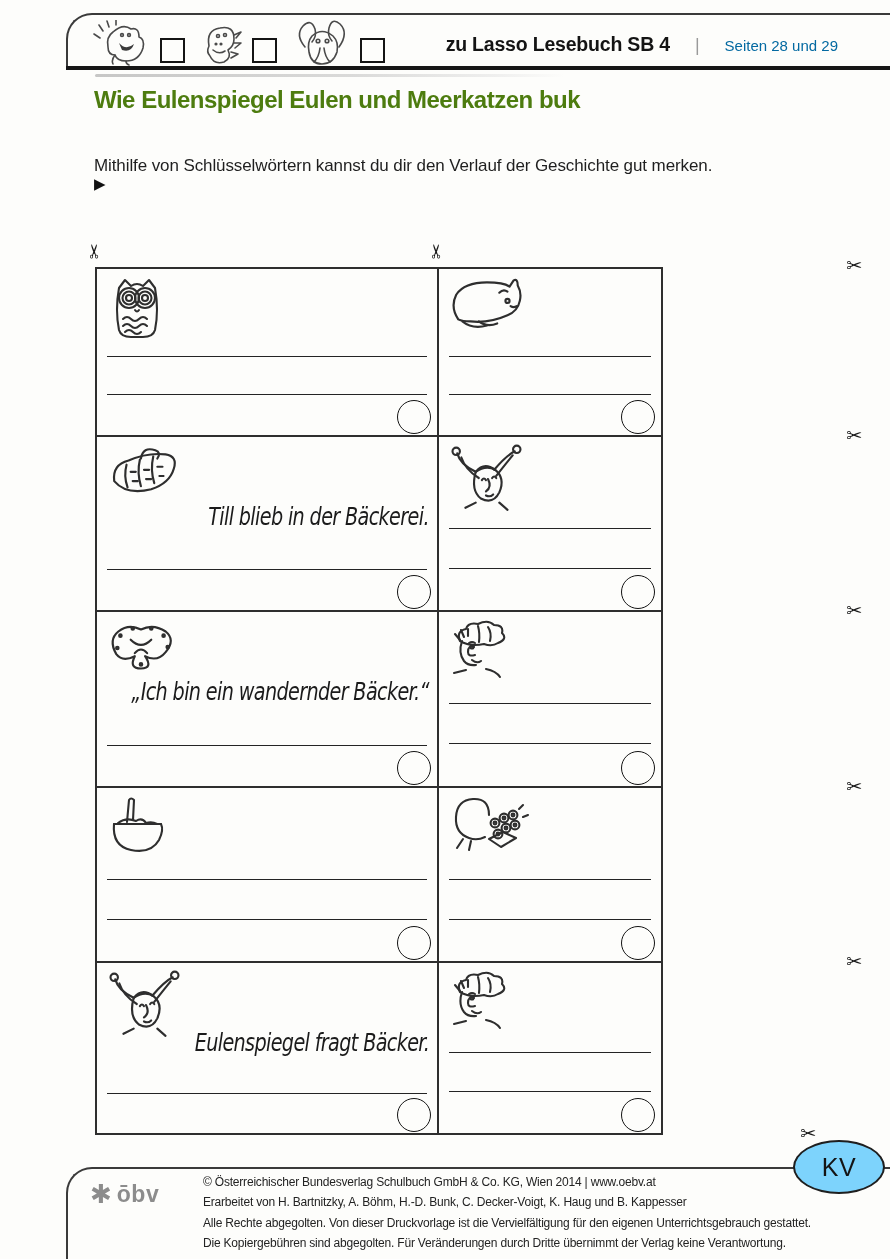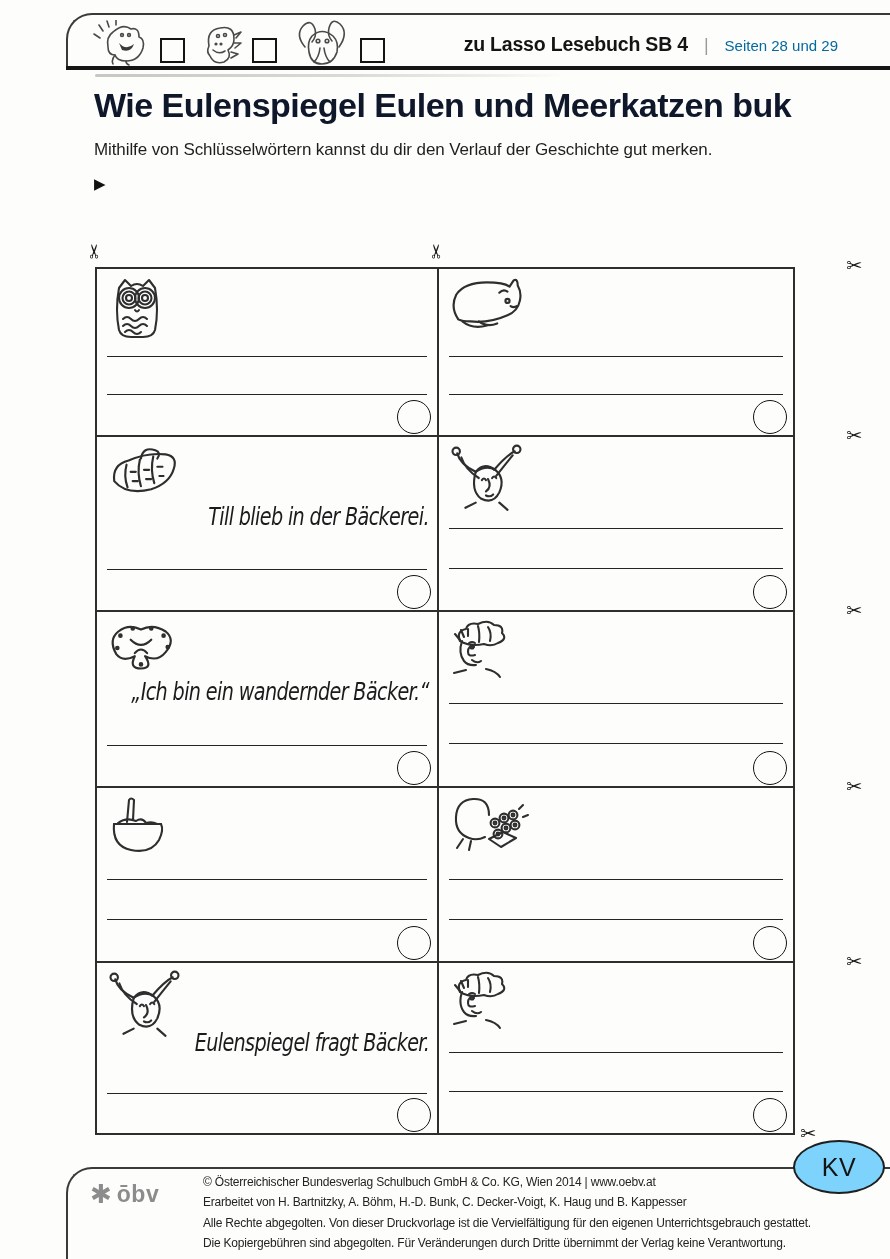--- a/index.html
+++ b/index.html
@@ -9,34 +9,34 @@
   
   .header-frame{position:absolute;left:66px;top:13px;width:824px;height:53px;
     border-left:2px solid #3a3a3a;border-top:2.5px solid #3a3a3a;border-top-left-radius:26px;}
   .header-rule{position:absolute;left:66px;top:66px;width:824px;height:4px;background:#161616;}
   .scan-streak{position:absolute;left:95px;top:74px;width:470px;height:3px;
     background:linear-gradient(90deg,#9a9a9a,#bdbdbd 55%,#e3e3e3 85%,transparent);opacity:.55;border-radius:2px;}
   .header-animals{position:absolute;left:93px;top:20px;height:46px;display:flex;align-items:flex-end;}
   .animal{display:flex;align-items:flex-end;margin-right:14px;}
   .animal svg{display:block;}
   .checkbox{width:21px;height:21px;border:2.6px solid #141414;margin:0 0 3px 7px;background:transparent;}
-  .header-title{position:absolute;top:33px;right:52px;display:flex;align-items:baseline;gap:16px;white-space:nowrap;}
+  .header-title{position:absolute;top:33px;right:52px;display:flex;align-items:baseline;gap:25px;white-space:nowrap;}
   .header-title .bold{font-size:19.5px;font-weight:700;letter-spacing:-.2px;color:#141414;}
   .header-title .sep{font-size:18px;color:#9a9a9a;font-weight:400;}
   .header-title .pages{font-size:15px;color:#0369a1;}
 
   
-  .title{position:absolute;left:94px;top:86px;font-size:34px;font-weight:600;letter-spacing:-.5px;color:#0f172a;}
-  .intro{position:absolute;left:94px;top:140px;font-size:17px;letter-spacing:-.1px;color:#1f1f1f;}
+  .title{position:absolute;left:94px;top:86px;font-size:24px;font-weight:600;letter-spacing:-.5px;color:#4d7c0f;}
+  .intro{position:absolute;left:94px;top:156px;font-size:17px;letter-spacing:-.1px;color:#1f1f1f;}
   .task{position:absolute;left:94px;top:170px;width:690px;display:flex;gap:15px;}
   .task .marker{font-size:15px;color:#111;padding-top:5px;}
   .task .task-lines{font-size:17px;line-height:31.5px;letter-spacing:-.1px;color:#1f1f1f;}
 
   
-  .cards{position:absolute;left:95px;top:267px;width:700px;height:868px;box-sizing:border-box;
+  .cards{position:absolute;left:95px;top:267px;width:568px;height:868px;box-sizing:border-box;
     border:2px solid #2e2e2e;display:grid;grid-template-columns:342px auto;
     grid-template-rows:168px 175px 176px 175px auto;}
   .card{position:relative;box-sizing:border-box;}
   .card.col-l{border-right:2px solid #2e2e2e;}
   .card.rsep{border-bottom:2px solid #2e2e2e;}
   .illo{position:absolute;left:9px;top:7px;}
   .wline{position:absolute;left:10px;right:10px;height:0;border-top:1.7px solid #242424;}
   .wl-1{top:52.5%;}
   .wl-2{top:75.5%;}
   .wl-single{top:76.5%;}

